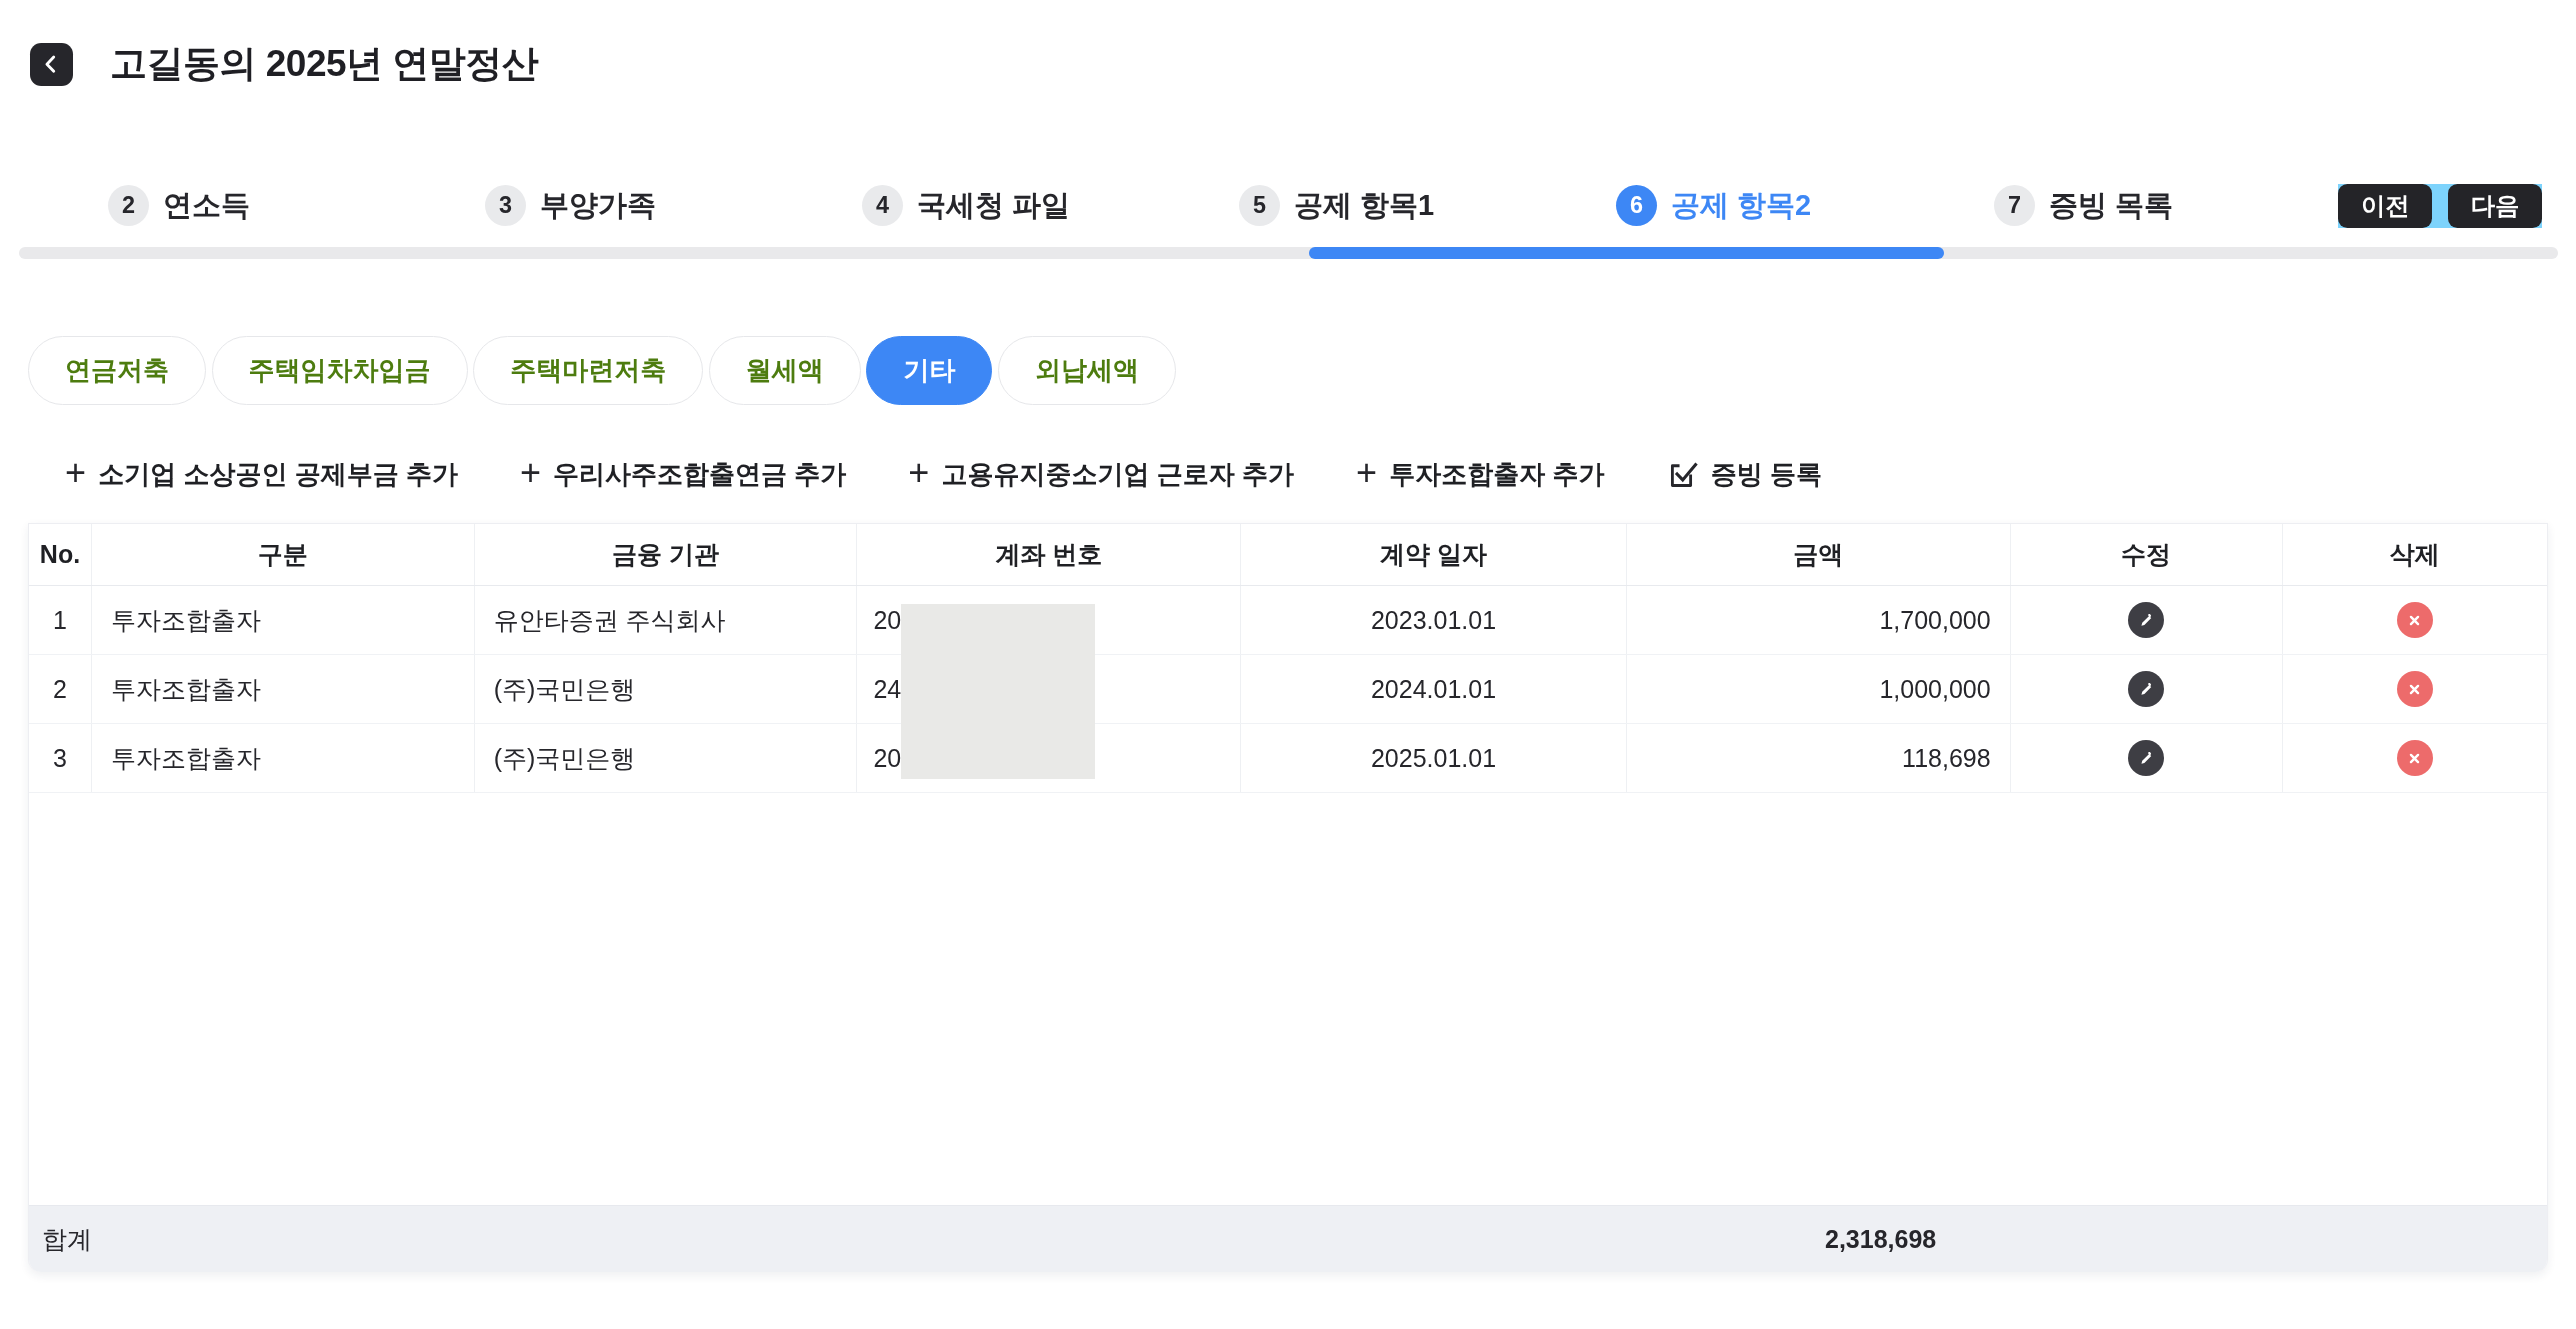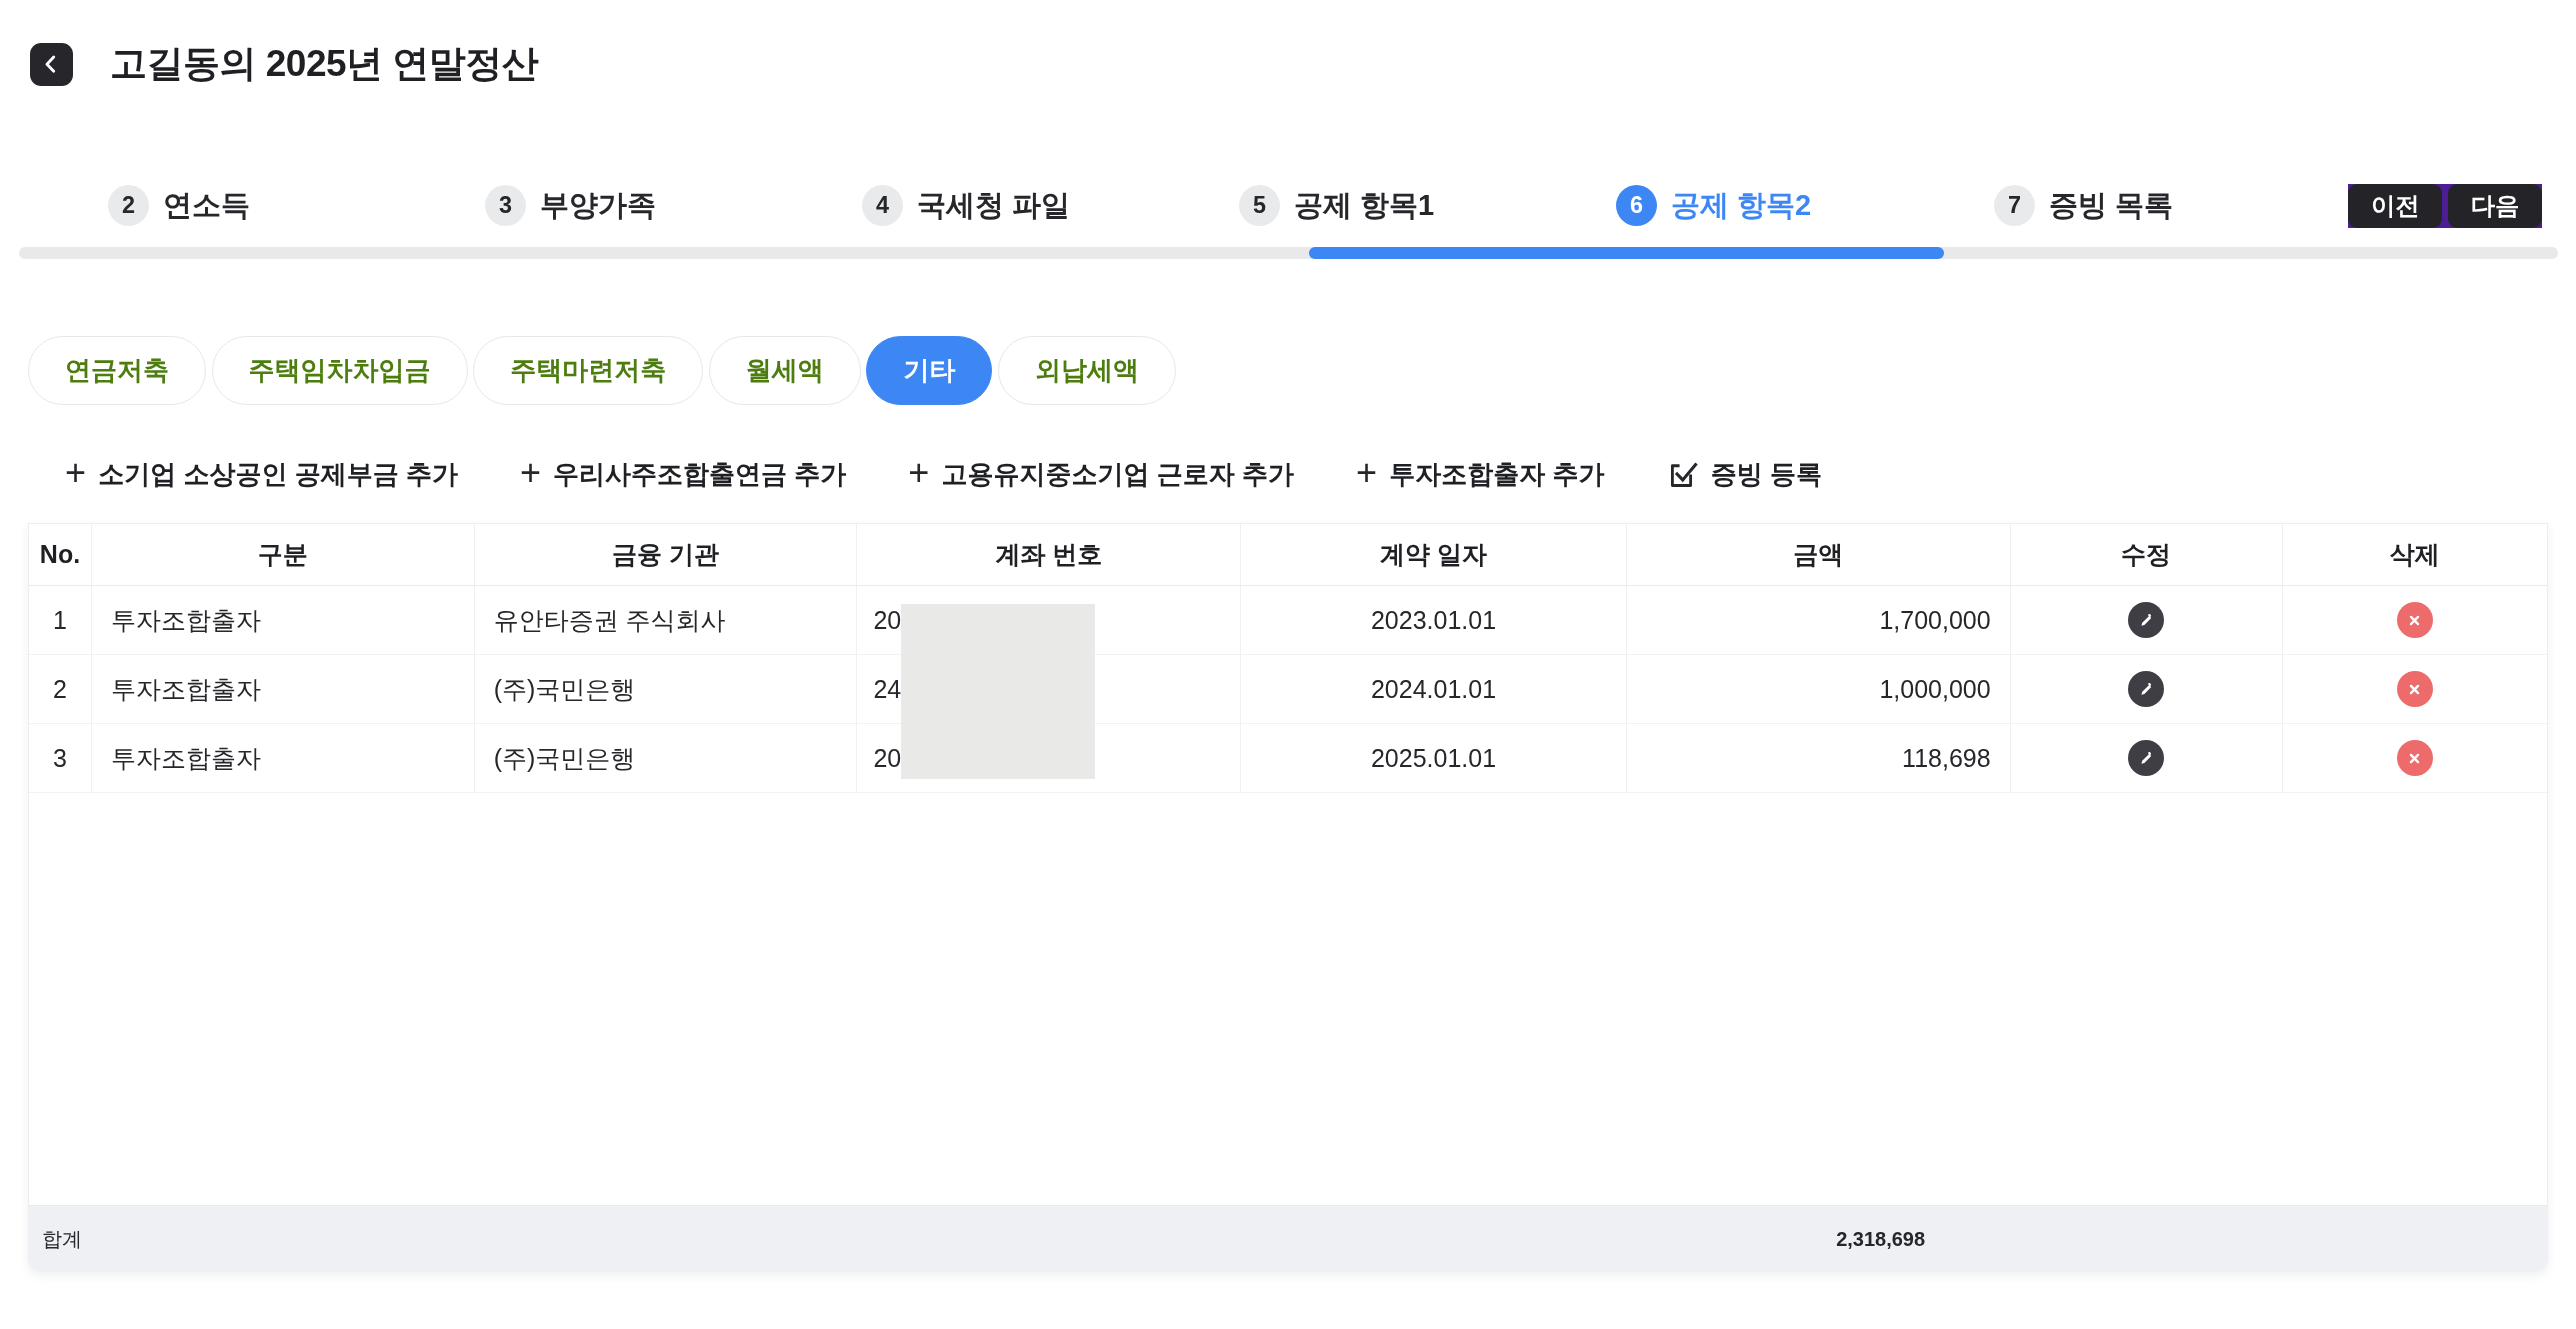--- a/index.html
+++ b/index.html
@@ -17,21 +17,21 @@
   .stepper { position:absolute; left:0; top:0; width:2576px; height:272px; }
   .step { position:absolute; top:185px; display:flex; align-items:center; gap:14px; cursor:pointer; }
   .step-badge { width:41px; height:41px; border-radius:50%; background:#e9eaec; color:#26262b;
                 display:flex; align-items:center; justify-content:center; font-size:23.4px; font-weight:700; }
   .step-label { font-size:29px; font-weight:700; color:#26262b; white-space:nowrap; }
   .step.active .step-badge { background:var(--accent,#3d87f5); color:#fff; }
   .step.active .step-label { color:var(--accent,#3d87f5); }
   .s0{left:108px}.s1{left:485px}.s2{left:862px}.s3{left:1239px}.s4{left:1616px}.s5{left:1994px}
   .step-fade { position:absolute; top:173px; left:2194px; width:150px; height:66px;
                background:linear-gradient(to right, rgba(255,255,255,0), #fff 70%); }
-  .nav-buttons { position:absolute; top:184px; right:34px; display:flex; gap:6px; background:#4c1d95; }
+  .nav-buttons { position:absolute; top:184px; right:34px; display:flex; gap:16px; background:#7dd3fc; }
   .nav-btn { height:44px; padding:0 22.5px; border:none; border-radius:9.4px; background:#242428; color:#fff;
              font-size:24.4px; font-weight:700; font-family:inherit; cursor:pointer; }
   .progress-track { position:absolute; left:19px; top:247px; width:2539px; height:12.2px;
                     background:#e9e9eb; border-radius:6.6px; }
   .progress-active { position:absolute; left:50.8%; top:0; width:25%; height:12.2px;
                      background:var(--accent,#3d87f5); border-radius:6.6px; }
 
   
   .pill-row { position:absolute; left:28px; top:336px; display:flex; gap:5.6px; }
   .pill { height:69px; padding:0 36px; border-radius:35px; border:1.9px solid #e6e7ea; background:#fff;
@@ -58,21 +58,21 @@
   .hcell { font-weight:700; color:#1f2024; }
   .cell.left { justify-content:flex-start; padding-left:19px; }
   .cell.acct { justify-content:flex-start; padding-left:16px; }
   .cell.num  { justify-content:flex-end; padding-right:19px; }
   .icon-btn { width:36px; height:36px; border-radius:50%; border:none; cursor:pointer;
               display:flex; align-items:center; justify-content:center; padding:0; }
   .edit-btn { background:#3e3e44; }
   .del-btn  { background:var(--danger,#ed6b6b); }
   .empty-block { height:412px; }
   .tfoot { height:67px; background:#eef0f4; border-top:0.9px solid #e7e9ee; }
-  .tfoot .fcell { display:flex; align-items:center; font-size:20px; color:#26262b; }
+  .tfoot .fcell { display:flex; align-items:center; font-size:25px; color:#26262b; }
   .foot-label { grid-column:1 / span 3; padding-left:13px; }
   .foot-total { grid-column:6; justify-content:center; font-weight:700; font-size:26px; transform:translateX(62px); }
   .redaction { position:absolute; left:872px; top:80px; width:194px; height:175px; background:#e9e9e7; }
 </style>
 </head>
 <body>
 
 <div id="app">
 
   <div class="page-header">

